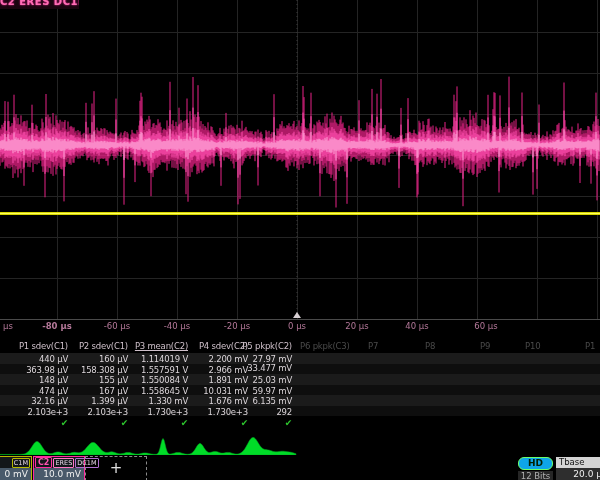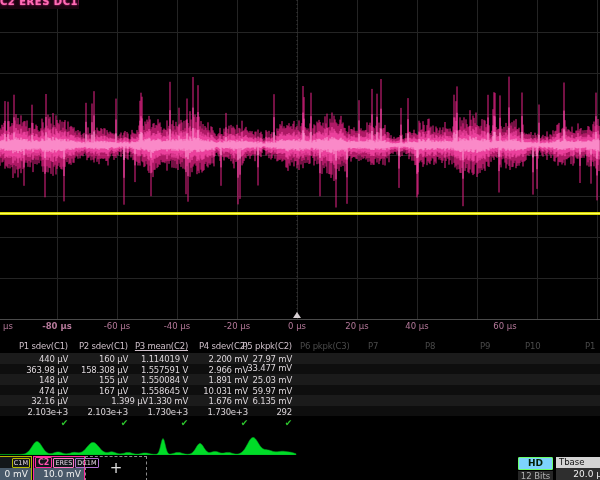--- a/index.html
+++ b/index.html
@@ -38,22 +38,22 @@
     text-align:right;padding-right:3px;}
   .badge{font-size:6.5px;line-height:8px;height:8px;padding:0 1px;border:1px solid;
     border-radius:1px;color:#e8d8e8;white-space:nowrap;}
   .cbadge{font-size:8px;font-weight:bold;line-height:9px;height:9px;padding:0 2px;
     border:1px solid;border-radius:1px;}
   #c1box{left:-27px;width:57px;border:1px solid #b8b800;}
   #c2box{left:33px;width:50px;border:1px solid #ff2da0;}
   #addbox{left:85px;top:1px;width:60px;height:23px;border:1px dashed #8a8a8a;
     color:#e0e0e0;font-size:15px;text-align:center;line-height:23px;position:absolute;}
   #hdwrap{position:absolute;left:518px;top:2px;width:35px;text-align:center;}
-  #hdbadge{background:#7dd3fc;border:1px solid #6cff6c;color:#042004;font-weight:bold;
-    font-size:9px;line-height:11px;height:11px;border-radius:1px;}
+  #hdbadge{background:#0ea5e9;border:1px solid #6cff6c;color:#042004;font-weight:bold;
+    font-size:9px;line-height:11px;height:11px;border-radius:6px;}
   #hdbits{background:#262626;color:#b0b0b0;font-size:8.5px;line-height:11px;height:13px;margin-top:1px;}
   #tbasebox{position:absolute;left:556px;top:2px;width:48px;height:24px;}
   #tbasehead{background:#d4d4d4;color:#111;font-size:8.5px;line-height:11px;height:11px;padding-left:3px;}
   #tbaseval{background:#2e2e2e;color:#f0f0f0;font-size:9px;line-height:12px;height:13px;
     text-align:right;padding-right:2px;}
 </style>
 </head>
 <body>
 
 <div id="screen">
@@ -76,21 +76,21 @@
 
   <div id="axisLabels">
       <div class="tlabel" style="left: -3px; color: rgb(181, 121, 154);">-100 µs</div>
       <div class="tlabel" style="left: 57px; color: rgb(181, 121, 154); font-weight: bold;">-80 µs</div>
       <div class="tlabel" style="left: 117px; color: rgb(181, 121, 154);">-60 µs</div>
       <div class="tlabel" style="left: 177px; color: rgb(181, 121, 154);">-40 µs</div>
       <div class="tlabel" style="left: 237px; color: rgb(181, 121, 154);">-20 µs</div>
       <div class="tlabel" style="left: 297px; color: rgb(181, 121, 154);">0 µs</div>
       <div class="tlabel" style="left: 357px; color: rgb(181, 121, 154);">20 µs</div>
       <div class="tlabel" style="left: 417px; color: rgb(181, 121, 154);">40 µs</div>
-      <div class="tlabel" style="left: 505px; color: rgb(181, 121, 154);">60 µs</div>
+      <div class="tlabel" style="left: 486px; color: rgb(181, 121, 154);">60 µs</div>
     </div>
   <div id="trigMark" style="left: 297px;"></div>
 
   <div id="mtable">
       <div class="mrowband" style="top: 14px; background: rgb(27, 27, 27);"></div>
       <div class="mrowband" style="top: 24.5px; background: rgb(14, 14, 14);"></div>
       <div class="mrowband" style="top: 35px; background: rgb(27, 27, 27);"></div>
       <div class="mrowband" style="top: 45.5px; background: rgb(14, 14, 14);"></div>
       <div class="mrowband" style="top: 56px; background: rgb(27, 27, 27);"></div>
       <div class="mrowband" style="top: 66.5px; background: rgb(14, 14, 14);"></div>
@@ -100,21 +100,21 @@
       <div class="mcell " style="top: 36px; right: 532px;">148 µV</div>
       <div class="mcell " style="top: 46.5px; right: 532px;">474 µV</div>
       <div class="mcell " style="top: 57px; right: 532px;">32.16 µV</div>
       <div class="mcell " style="top: 67.5px; right: 532px;">2.103e+3</div>
       <div class="mcell mcheck" style="top: 79px; right: 532px;">✔</div>
       <div class="mcell mhead" style="top: 2px; right: 472px; padding-left: 36px;">P2 sdev(C1)</div>
       <div class="mcell " style="top: 15px; right: 472px;">160 µV</div>
       <div class="mcell " style="top: 25.5px; right: 472px;">158.308 µV</div>
       <div class="mcell " style="top: 36px; right: 472px;">155 µV</div>
       <div class="mcell " style="top: 46.5px; right: 472px;">167 µV</div>
-      <div class="mcell " style="top: 57px; right: 452px;">1.399 µV</div>
+      <div class="mcell " style="top: 57px; right: 472px;">1.399 µV</div>
       <div class="mcell " style="top: 67.5px; right: 472px;">2.103e+3</div>
       <div class="mcell mcheck" style="top: 79px; right: 472px;">✔</div>
       <div class="mcell mhead" style="top: 2px; right: 412px; text-decoration: underline;">P3 mean(C2)</div>
       <div class="mcell " style="top: 15px; right: 412px;">1.114019 V</div>
       <div class="mcell " style="top: 25.5px; right: 412px;">1.557591 V</div>
       <div class="mcell " style="top: 36px; right: 412px;">1.550084 V</div>
       <div class="mcell " style="top: 46.5px; right: 412px;">1.558645 V</div>
       <div class="mcell " style="top: 57px; right: 412px;">1.330 mV</div>
       <div class="mcell " style="top: 67.5px; right: 412px;">1.730e+3</div>
       <div class="mcell mcheck" style="top: 79px; right: 412px;">✔</div>

